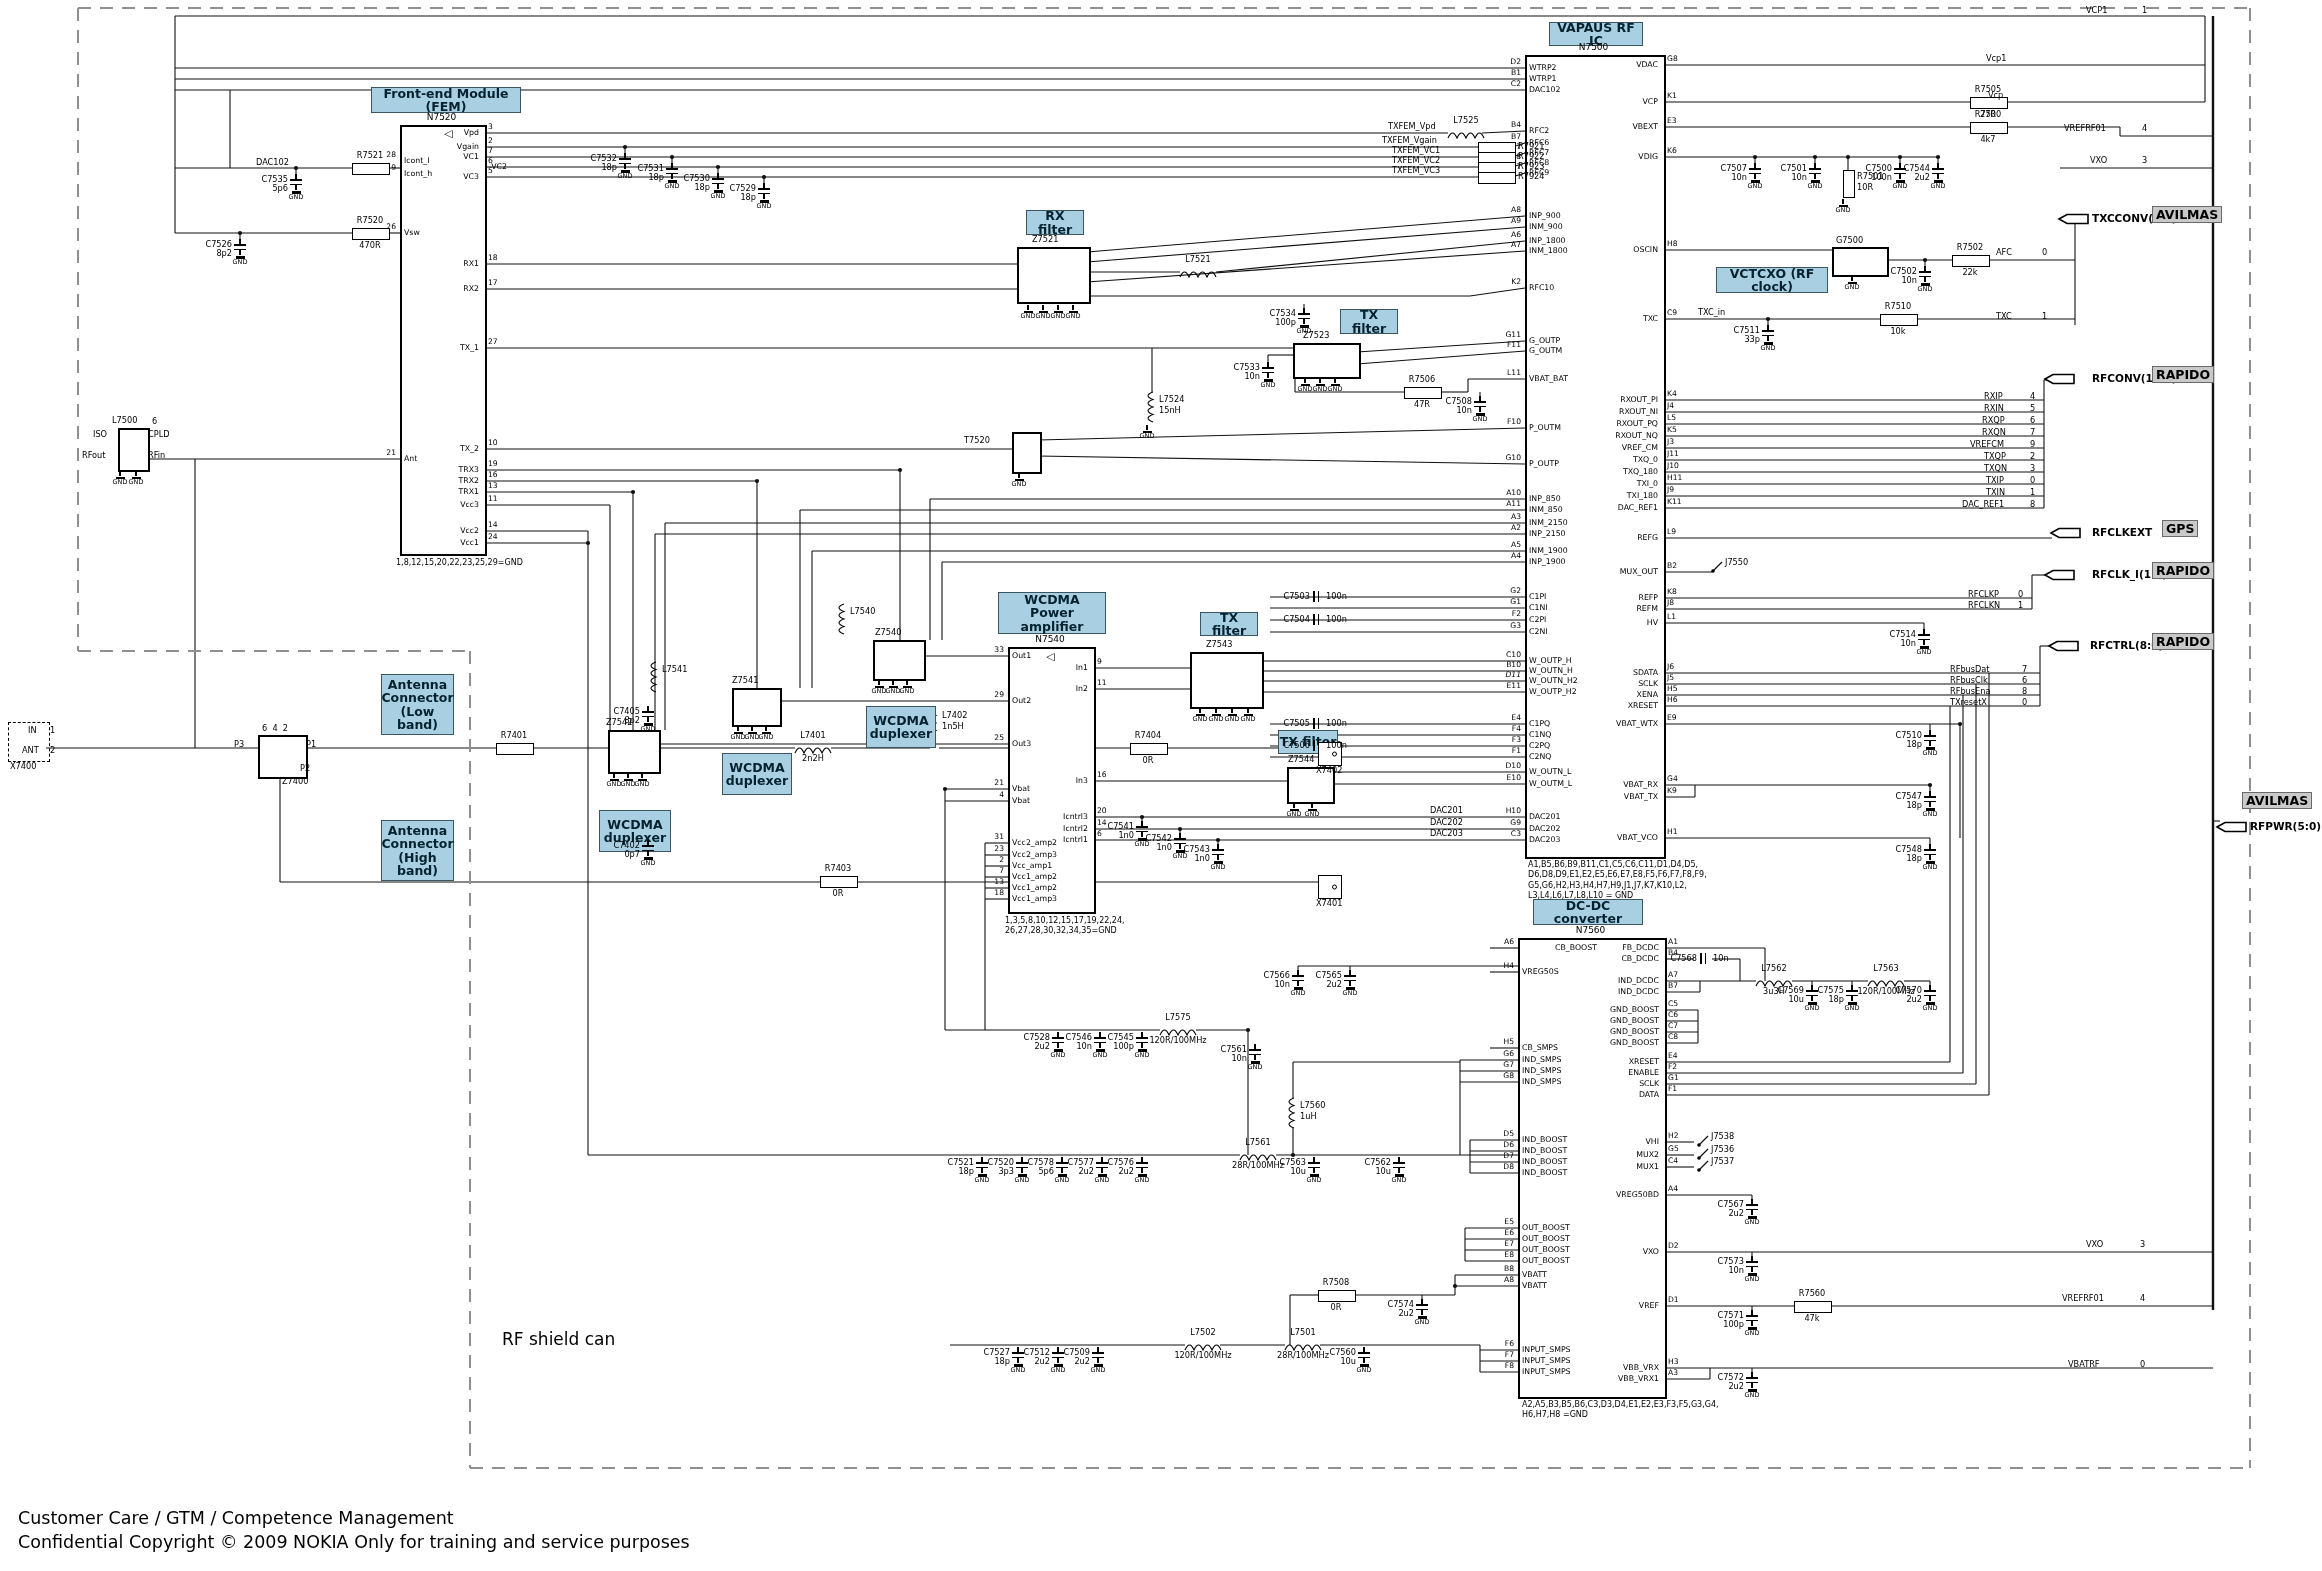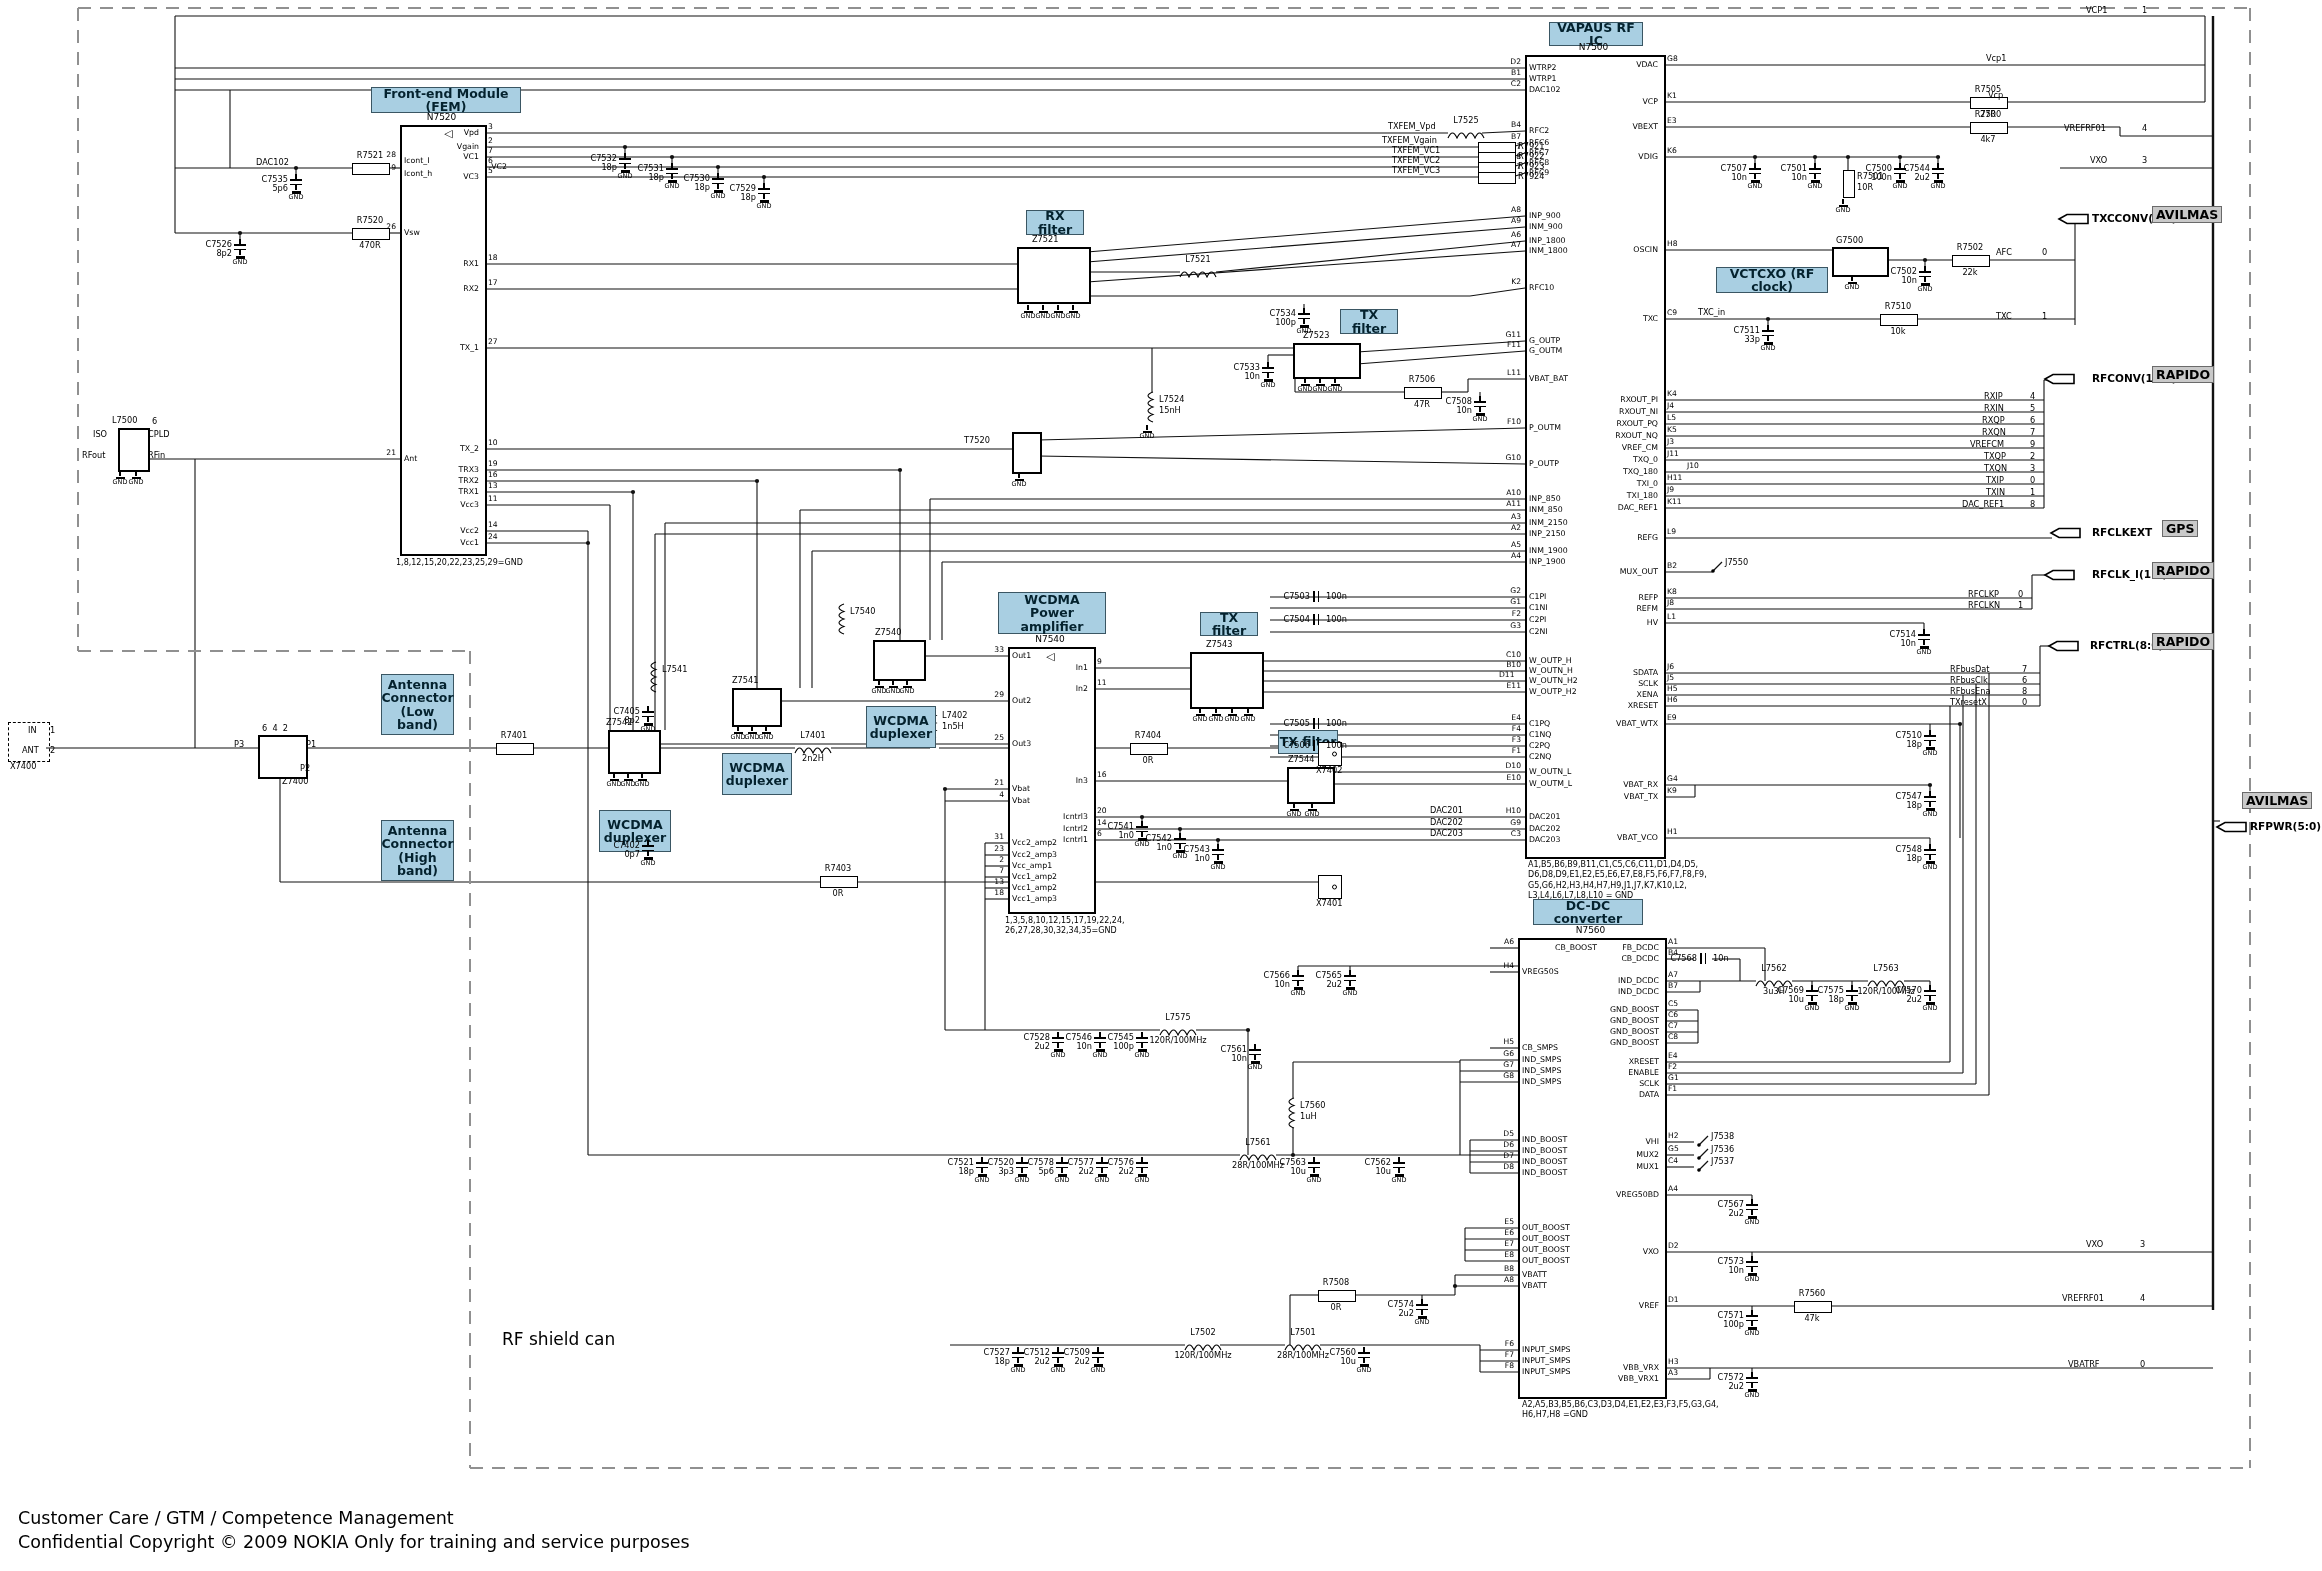--- a/index.html
+++ b/index.html
@@ -466,21 +466,21 @@
     <div class="pnum" style="left: 1499px; top: 597px; width: 22px; text-align: right;">G1</div>
     <div class="pname" style="left: 1529px; top: 615px;">C2PI</div>
     <div class="pnum" style="left: 1499px; top: 609px; width: 22px; text-align: right;">F2</div>
     <div class="pname" style="left: 1529px; top: 627px;">C2NI</div>
     <div class="pnum" style="left: 1499px; top: 621px; width: 22px; text-align: right;">G3</div>
     <div class="pname" style="left: 1529px; top: 656px;">W_OUTP_H</div>
     <div class="pnum" style="left: 1499px; top: 650px; width: 22px; text-align: right;">C10</div>
     <div class="pname" style="left: 1529px; top: 666px;">W_OUTN_H</div>
     <div class="pnum" style="left: 1499px; top: 660px; width: 22px; text-align: right;">B10</div>
     <div class="pname" style="left: 1529px; top: 676px;">W_OUTN_H2</div>
-    <div class="pnum" style="left: 1499px; top: 670px; width: 22px; text-align: left;">D11</div>
+    <div class="pnum" style="left: 1499px; top: 670px; width: 22px; text-align: right; font-style: italic;">D11</div>
     <div class="pname" style="left: 1529px; top: 687px;">W_OUTP_H2</div>
     <div class="pnum" style="left: 1499px; top: 681px; width: 22px; text-align: right;">E11</div>
     <div class="pname" style="left: 1529px; top: 719px;">C1PQ</div>
     <div class="pnum" style="left: 1499px; top: 713px; width: 22px; text-align: right;">E4</div>
     <div class="pname" style="left: 1529px; top: 730px;">C1NQ</div>
     <div class="pnum" style="left: 1499px; top: 724px; width: 22px; text-align: right;">F4</div>
     <div class="pname" style="left: 1529px; top: 741px;">C2PQ</div>
     <div class="pnum" style="left: 1499px; top: 735px; width: 22px; text-align: right;">F3</div>
     <div class="pname" style="left: 1529px; top: 752px;">C2NQ</div>
     <div class="pnum" style="left: 1499px; top: 746px; width: 22px; text-align: right;">F1</div>
@@ -512,21 +512,21 @@
     <div class="pnum" style="left: 1667px; top: 401px;">J4</div>
     <div class="pname" style="left: 1582px; top: 419px; width: 76px; text-align: right;">RXOUT_PQ</div>
     <div class="pnum" style="left: 1667px; top: 413px;">L5</div>
     <div class="pname" style="left: 1582px; top: 431px; width: 76px; text-align: right;">RXOUT_NQ</div>
     <div class="pnum" style="left: 1667px; top: 425px;">K5</div>
     <div class="pname" style="left: 1582px; top: 443px; width: 76px; text-align: right;">VREF_CM</div>
     <div class="pnum" style="left: 1667px; top: 437px;">J3</div>
     <div class="pname" style="left: 1582px; top: 455px; width: 76px; text-align: right;">TXQ_0</div>
     <div class="pnum" style="left: 1667px; top: 449px;">J11</div>
     <div class="pname" style="left: 1582px; top: 467px; width: 76px; text-align: right;">TXQ_180</div>
-    <div class="pnum" style="left: 1667px; top: 461px; margin-left: 20px;">J10</div>
+    <div class="pnum" style="left: 1667px; top: 461px;">J10</div>
     <div class="pname" style="left: 1582px; top: 479px; width: 76px; text-align: right;">TXI_0</div>
     <div class="pnum" style="left: 1667px; top: 473px;">H11</div>
     <div class="pname" style="left: 1582px; top: 491px; width: 76px; text-align: right;">TXI_180</div>
     <div class="pnum" style="left: 1667px; top: 485px;">J9</div>
     <div class="pname" style="left: 1582px; top: 503px; width: 76px; text-align: right;">DAC_REF1</div>
     <div class="pnum" style="left: 1667px; top: 497px;">K11</div>
     <div class="pname" style="left: 1582px; top: 533px; width: 76px; text-align: right;">REFG</div>
     <div class="pnum" style="left: 1667px; top: 527px;">L9</div>
     <div class="pname" style="left: 1582px; top: 567px; width: 76px; text-align: right;">MUX_OUT</div>
     <div class="pnum" style="left: 1667px; top: 561px;">B2</div>

